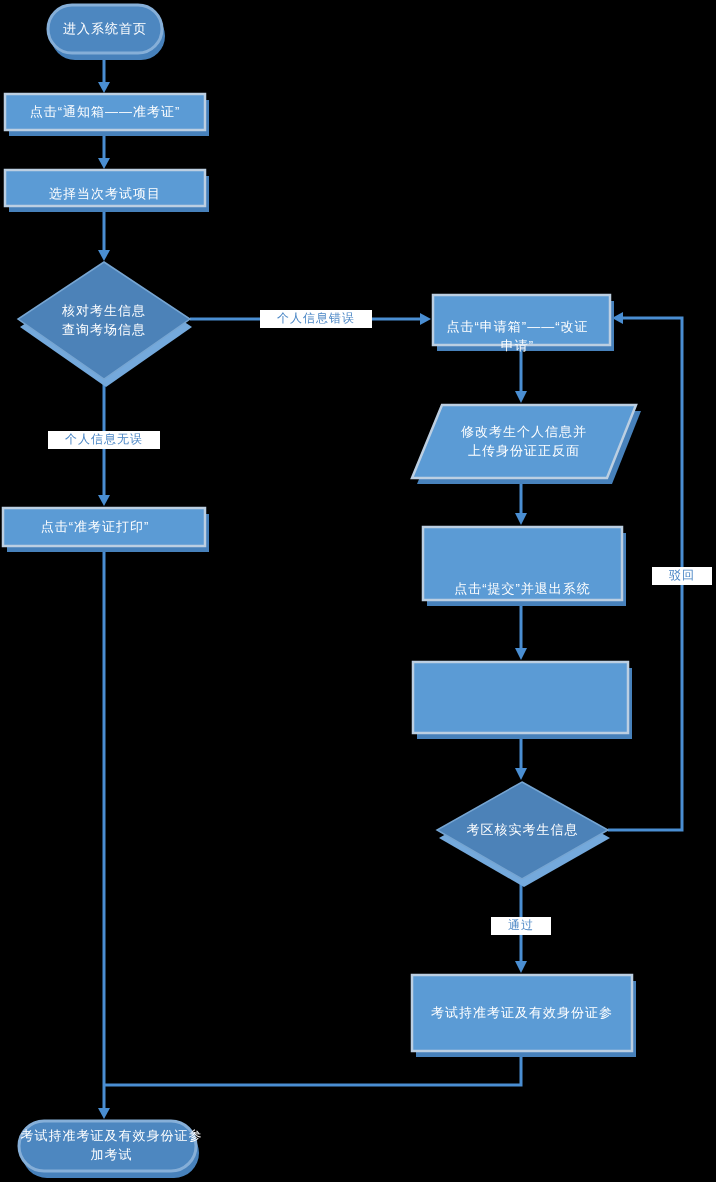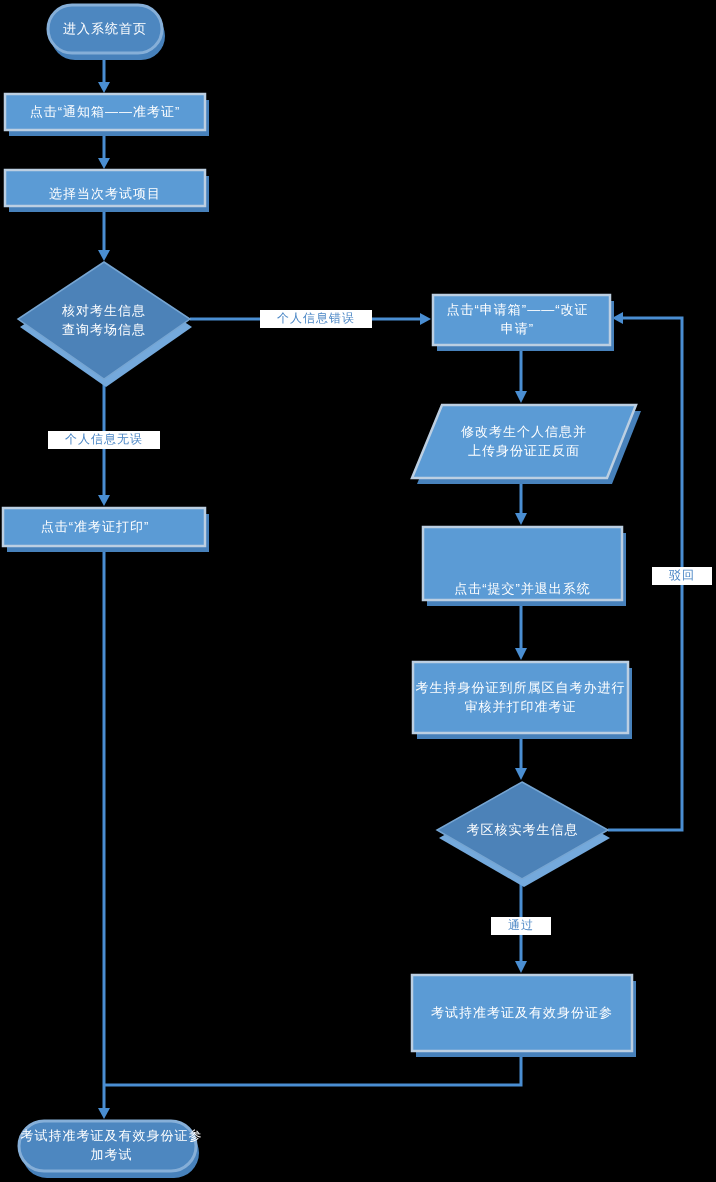--- a/index.html
+++ b/index.html
@@ -150,30 +150,28 @@
 
   <div class="node-label" style="left:5px;top:94px;width:200px;height:36px;">点击“通知箱——准考证”</div>
 
   <div class="node-label" style="left:5px;top:170px;width:200px;height:48px;">选择当次考试项目</div>
 
   <div class="node-label" style="left:18px;top:262px;width:172px;height:117px;">核对考生信息
 查询考场信息</div>
 
   <div class="node-label" style="left:3px;top:508px;width:184px;height:38px;">点击“准考证打印”</div>
 
-  <div class="node-label" style="left:433px;top:295px;width:169px;height:50px;">点击“申请箱”——“改证
+  <div class="node-label" style="left:433px;top:312px;width:169px;height:50px;">点击“申请箱”——“改证
 申请”</div>
 
   <div class="node-label" style="left:412px;top:405px;width:224px;height:73px;">修改考生个人信息并
 上传身份证正反面</div>
 
   <div class="node-label" style="left:423px;top:527px;width:199px;height:73px;margin-top:26px;">点击“提交”并退出系统</div>
 
-  <div class="node-label" style="left:413px;top:662px;width:215px;height:71px;">考生持身份证到所属区自考办进行
-审核并打印准考证</div>
 
   <div class="node-label" style="left:437px;top:782px;width:171px;height:97px;">考区核实考生信息</div>
 
   <div class="node-label" style="left:412px;top:975px;width:220px;height:76px;">考试持准考证及有效身份证参</div>
 
   <div class="node-label" style="left:19px;top:1121px;width:185px;height:50px;">考试持准考证及有效身份证参
 加考试</div>
 
   <div class="edge-label" style="left:316px;top:310px;">个人信息错误</div>
 

